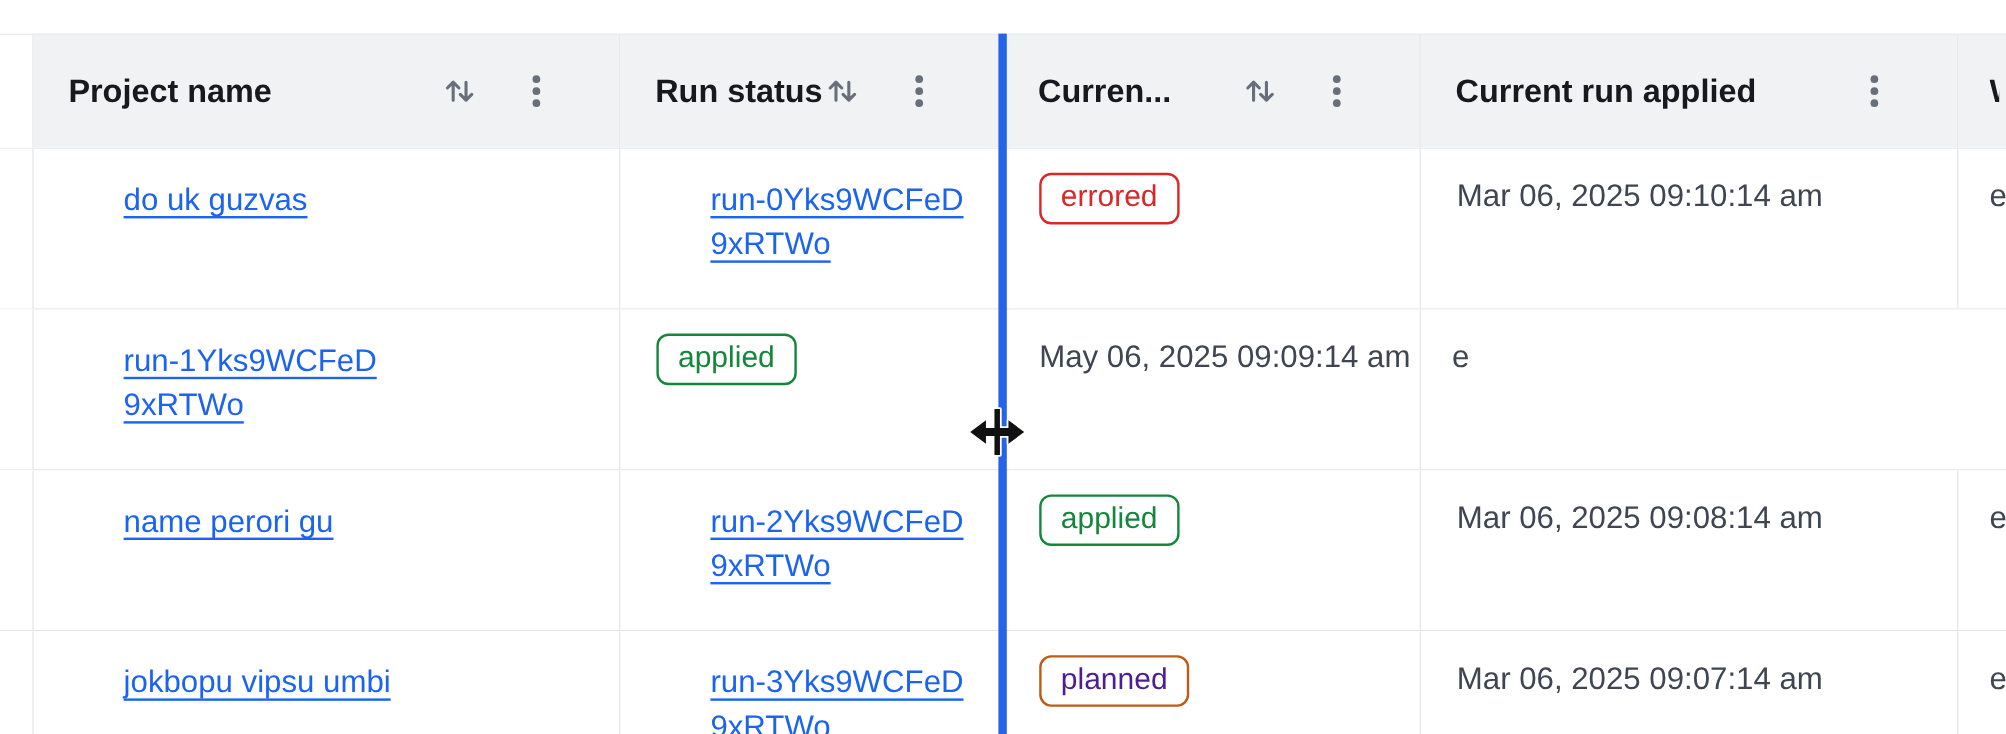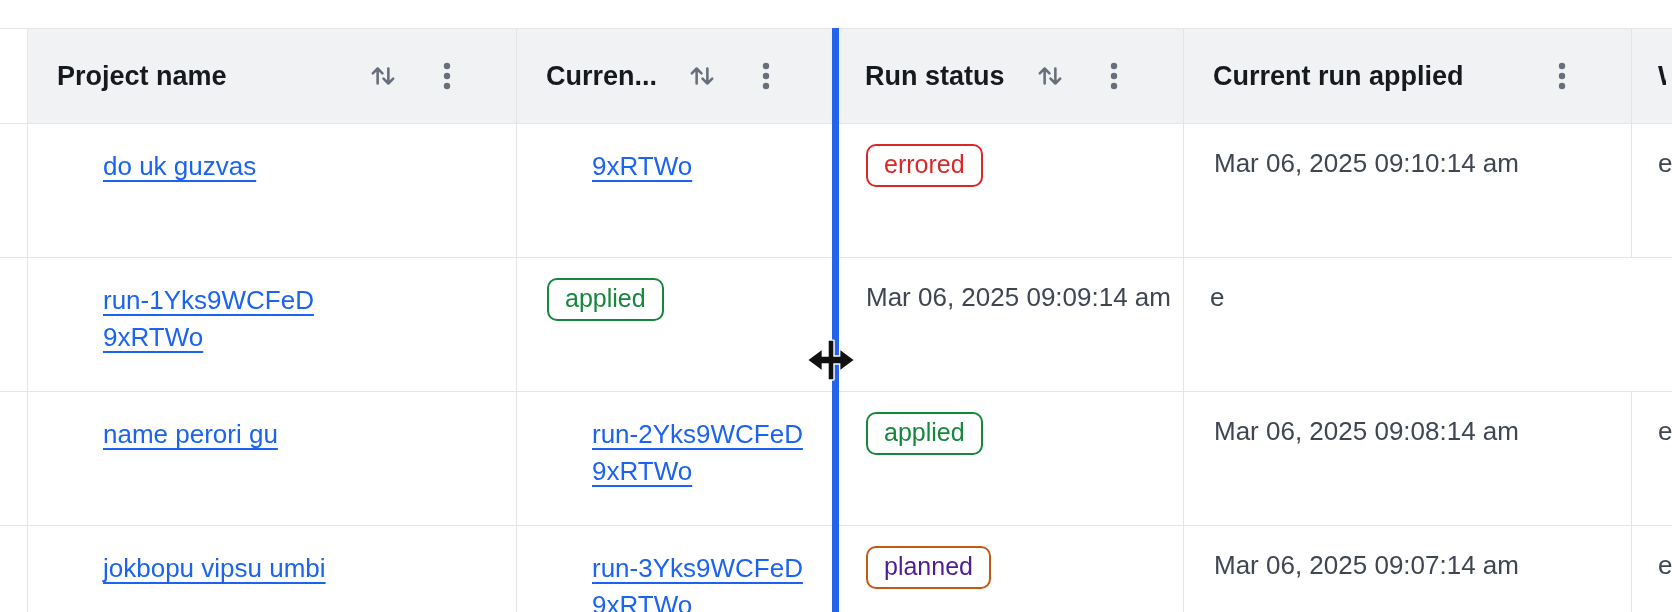--- a/index.html
+++ b/index.html
@@ -91,40 +91,40 @@
             <svg width="10" height="30" viewBox="0 0 10 30" fill="#676f7a">
               <circle cx="5" cy="5" r="3.2"></circle>
                 <circle cx="5" cy="15" r="3.2"></circle>
                 <circle cx="5" cy="25" r="3.2"></circle>
             </svg>
           </span>
         </span>
       </div>
 
       <div class="cell header-cell">
-        <span class="hdr-label">Curren...</span>
+        <span class="hdr-label">Run status</span>
         <span class="hdr-icons">
           <span class="icon-btn">
             <svg width="30" height="30" viewBox="0 0 28 28" fill="none" stroke="#676f7a" stroke-width="2.4" stroke-linecap="round" stroke-linejoin="round">
               <path d="M9 21 V7 M4.5 11.5 L9 7 L13.5 11.5"></path>
               <path d="M19 7 V21 M14.5 16.5 L19 21 L23.5 16.5"></path>
             </svg>
           </span>
           <span class="icon-btn">
             <svg width="10" height="30" viewBox="0 0 10 30" fill="#676f7a">
               <circle cx="5" cy="5" r="3.2"></circle>
                 <circle cx="5" cy="15" r="3.2"></circle>
                 <circle cx="5" cy="25" r="3.2"></circle>
             </svg>
           </span>
         </span>
       </div>
 
       <div class="cell header-cell">
-        <span class="hdr-label">Run status</span>
+        <span class="hdr-label">Curren...</span>
         <span class="hdr-icons">
           <span class="icon-btn">
             <svg width="30" height="30" viewBox="0 0 28 28" fill="none" stroke="#676f7a" stroke-width="2.4" stroke-linecap="round" stroke-linejoin="round">
               <path d="M9 21 V7 M4.5 11.5 L9 7 L13.5 11.5"></path>
               <path d="M19 7 V21 M14.5 16.5 L19 21 L23.5 16.5"></path>
             </svg>
           </span>
           <span class="icon-btn">
             <svg width="10" height="30" viewBox="0 0 10 30" fill="#676f7a">
               <circle cx="5" cy="5" r="3.2"></circle>
@@ -152,20 +152,21 @@
         <span class="hdr-label">W</span>
       </div>
     </div>
 
     <div class="row body-row">
       <div class="cell gutter-cell"></div>
       <div class="cell body-cell">
         <a class="tlink">do uk guzvas</a>
       </div>
       <div class="cell body-cell">
+        <span class="runid-wrap"><a class="tlink">run-0Yks9WCFeD</a></span>
         <span class="runid-wrap"><a class="tlink">9xRTWo</a></span>
       </div>
       <div class="cell body-cell status-cell">
         <span class="badge" style="color: rgb(218, 39, 39); border-color: rgb(218, 39, 39);">errored</span>
       </div>
       <div class="cell body-cell">
         <span class="date-text">Mar 06, 2025 09:10:14 am</span>
       </div>
       <div class="cell body-cell lastcol-cell">
         <span>e</span>
@@ -175,21 +176,21 @@
     <div class="row body-row">
       <div class="cell gutter-cell"></div>
       <div class="cell body-cell">
         <span class="runid-wrap"><a class="tlink">run-1Yks9WCFeD</a></span>
         <span class="runid-wrap"><a class="tlink">9xRTWo</a></span>
       </div>
       <div class="cell body-cell status-cell">
         <span class="badge" style="color: rgb(21, 135, 60); border-color: rgb(21, 135, 60);">applied</span>
       </div>
       <div class="cell body-cell">
-        <span class="date-text">Mar 06, 2025 09:09:14 am</span>
+        <span class="date-text">May 06, 2025 09:09:14 am</span>
       </div>
       <div class="cell body-cell lastcol-cell">
         <span>e</span>
       </div>
     </div>
 
     <div class="row body-row">
       <div class="cell gutter-cell"></div>
       <div class="cell body-cell">
         <a class="tlink">name perori gu</a>

